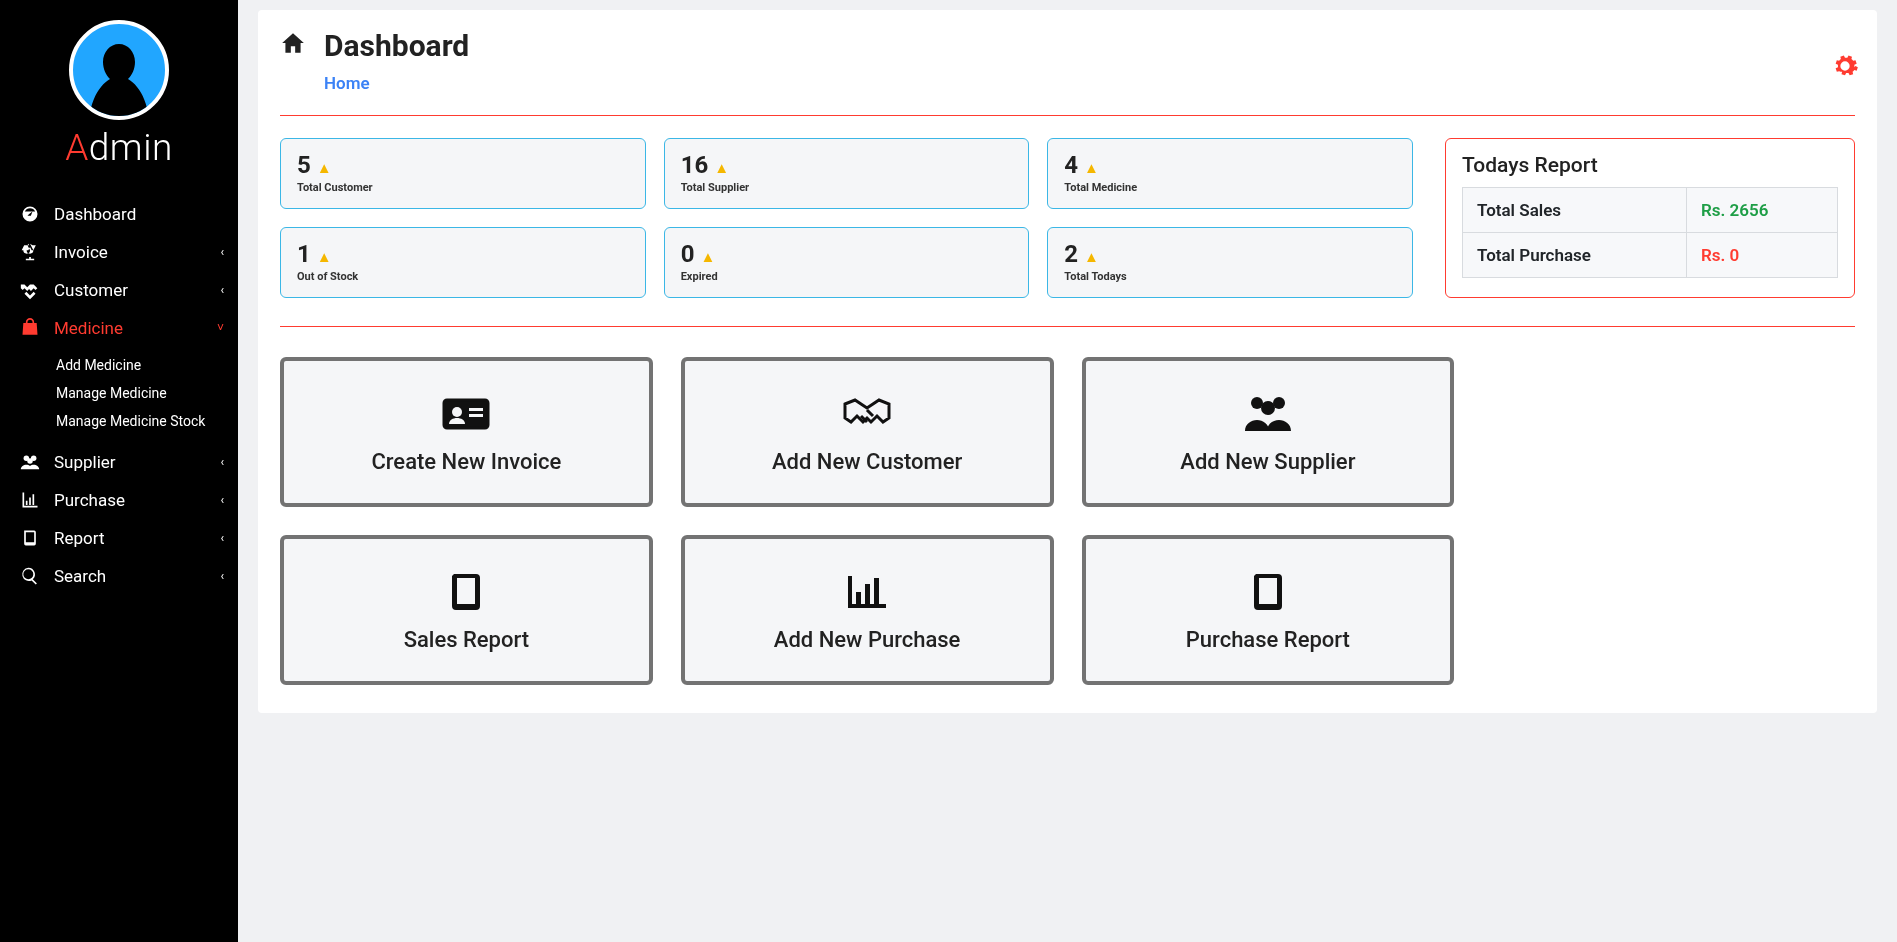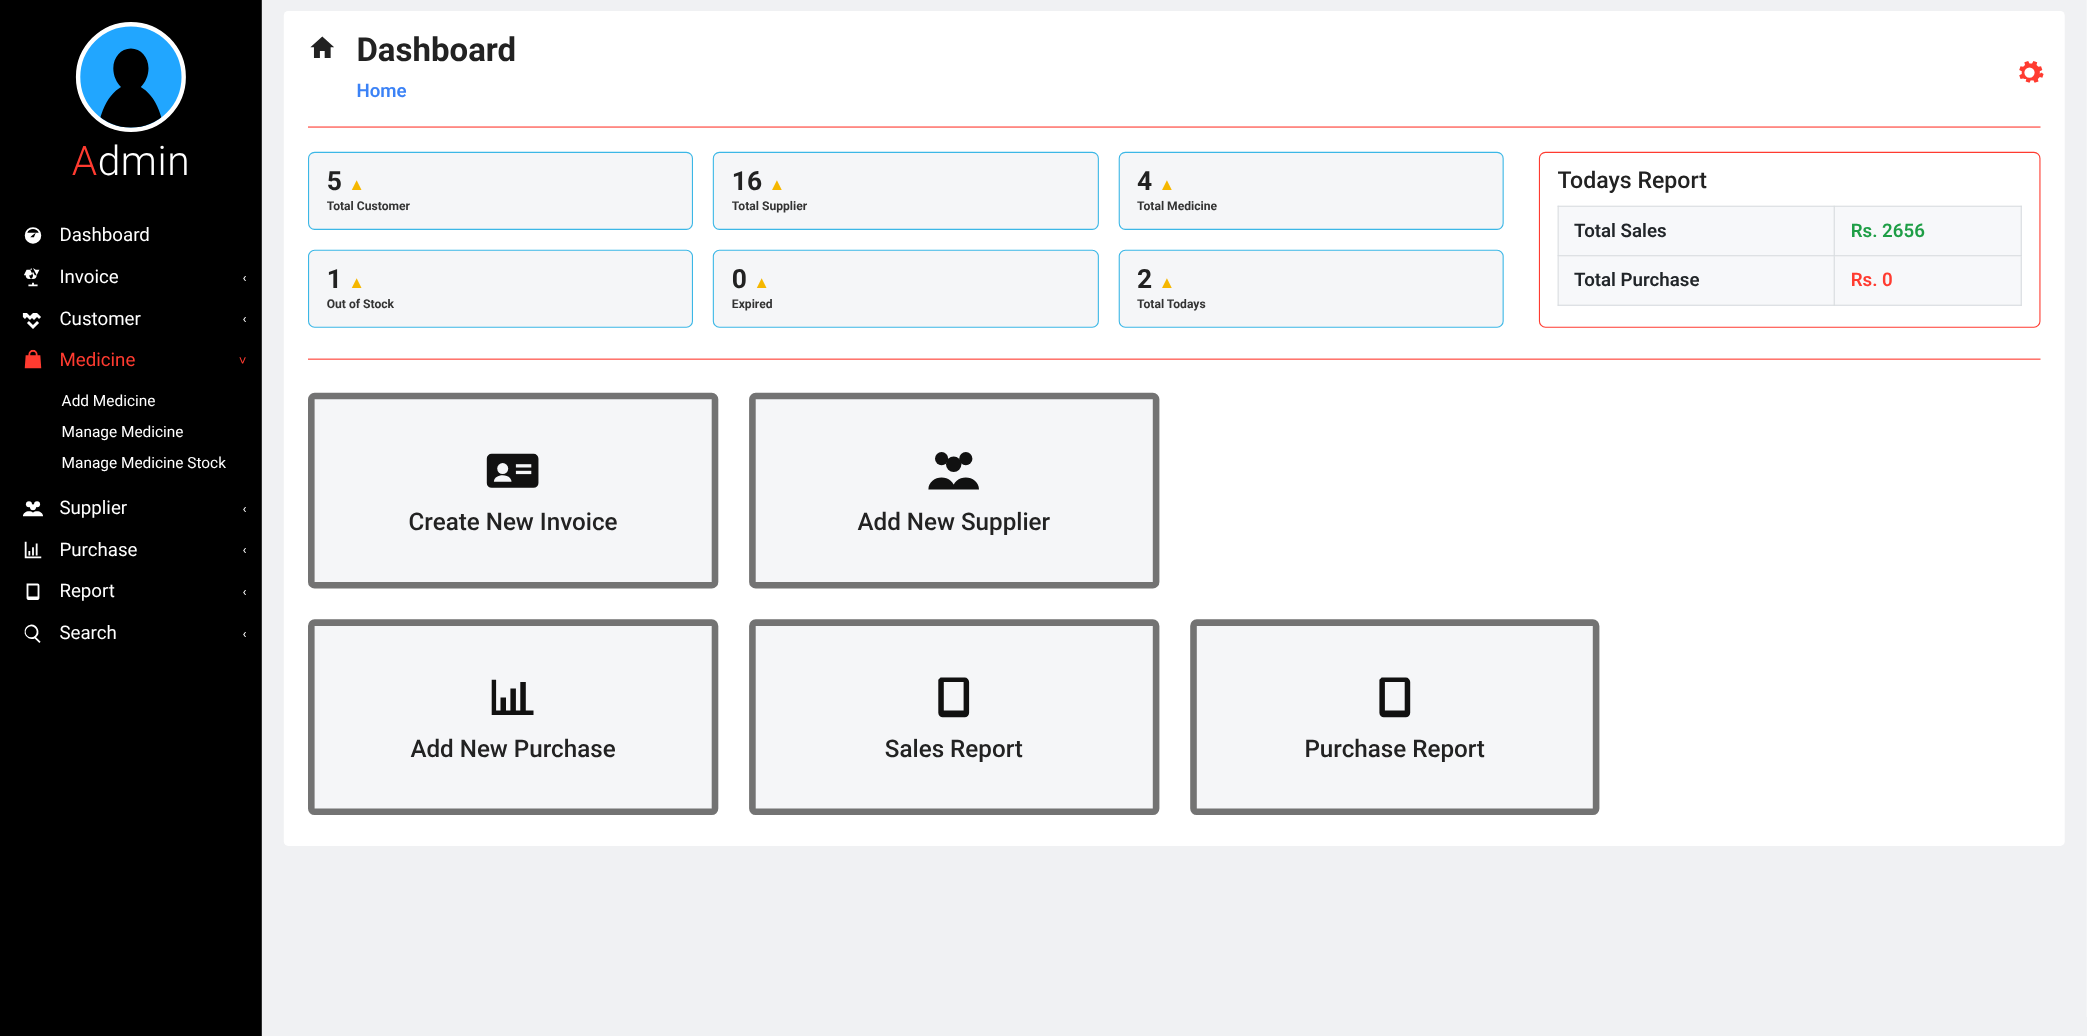--- a/index.html
+++ b/index.html
@@ -35,30 +35,30 @@
 
 
 .stats-row { display:flex; gap:32px; }
 .stats-left { flex:1; display:grid; grid-template-columns:repeat(3, 1fr); gap:18px; }
 .stat-card { background:#f5f6f8; border:1px solid #3bb7e6; border-radius:6px; padding:12px 16px 14px; }
 .stat-value { font-size:24px; font-weight:700; color:#222; display:flex; align-items:baseline; }
 .stat-warn { color:#f5b700; font-size:15px; margin-left:6px; vertical-align:middle; }
 .stat-label { font-size:11px; font-weight:700; color:#333; margin-top:2px; }
 
 
-.report-card { width:456px; border:1px solid #ff3b30; border-radius:6px; padding:14px 16px 18px; background:#fff; }
+.report-card { width:410px; border:1px solid #ff3b30; border-radius:6px; padding:14px 16px 18px; background:#fff; }
 .report-title { font-size:21px; font-weight:500; color:#222; margin-bottom:10px; }
 .report-table { width:100%; border-collapse:collapse; }
 .report-table td { border:1px solid #d8dbdf; padding:12px 14px; font-size:17px; font-weight:600; background:#f7f8fa; }
 .report-table td.val-green { color:#1e9e46; }
 .report-table td.val-red  { color:#ff3b30; }
 
 
 .actions-grid { display:grid; grid-template-columns:repeat(4, 1fr); gap:28px; }
-.action-tile { background:#f5f6f8; border:6px solid #737373; border-radius:6px; height:178px; display:flex; flex-direction:column; align-items:center; justify-content:center; cursor:pointer; }
+.action-tile { background:#f5f6f8; border:4px solid #737373; border-radius:6px; height:150px; display:flex; flex-direction:column; align-items:center; justify-content:center; cursor:pointer; }
 .action-tile .tile-icon { height:46px; display:flex; align-items:center; justify-content:center; margin-bottom:12px; }
 .action-label { font-size:22px; font-weight:500; color:#222; }
 
 .actions-grid2 { display:grid; grid-template-columns:repeat(4, 1fr); gap:28px; margin-top:28px; }
 .actions-grid2 .spacer { visibility:hidden; }
 
 svg { display:block; }
 </style>
 </head>
 <body>
@@ -263,52 +263,61 @@
                 <circle cx="15" cy="18" r="5" fill="#f5f6f8"></circle>
                 <path d="M7 30c0-4 4-6 8-6s8 2 8 6" fill="#f5f6f8"></path>
                 <rect x="27" y="14" width="14" height="3" fill="#f5f6f8"></rect>
                 <rect x="27" y="20" width="14" height="3" fill="#f5f6f8"></rect>
               </svg>
           </span>
           <div class="action-label">Create New Invoice</div>
         </div>
         <div class="action-tile">
           <span class="tile-icon">
+            <svg width="56" height="40" viewBox="0 0 56 40" fill="none" stroke="#111" stroke-width="3">
+                <path d="M6 10l10-4 12 8 12-8 10 4v14l-6 4-6-6-6 6-4-4-4 4-6-6-6 6-6-4z"></path>
+                <path d="M22 22l6 6M28 16l6 6"></path>
+              </svg>
+          </span>
+          <div class="action-label">Add New Customer</div>
+        </div>
+        <div class="action-tile">
+          <span class="tile-icon">
             <svg width="54" height="42" viewBox="0 0 54 42" fill="#111">
                 <circle cx="16" cy="10" r="6"></circle>
                 <circle cx="38" cy="10" r="6"></circle>
                 <circle cx="27" cy="15" r="7"></circle>
                 <path d="M4 38c0-7 6-11 12-11s12 4 12 11H4zm22 0c0-7 6-11 12-11s12 4 12 11H26z"></path>
               </svg>
           </span>
           <div class="action-label">Add New Supplier</div>
         </div>
       </div>
 
       <div class="actions-grid2">
         <div class="action-tile">
           <span class="tile-icon">
-            <svg width="46" height="40" viewBox="0 0 46 40" fill="#111">
-                <path d="M4 4v32h38v-4H8V4H4zm8 16h5v12h-5zm9-8h5v20h-5zm9-6h5v26h-5z"></path>
-              </svg>
-          </span>
-          <div class="action-label">Add New Purchase</div>
-        </div>
-        <div class="action-tile">
-          <span class="tile-icon">
             <svg width="40" height="44" viewBox="0 0 40 44" fill="#111">
                 <path d="M8 4h22a4 4 0 014 4v28a4 4 0 01-4 4H10a4 4 0 01-4-4V6l2-2zm3 4v26h18V8H11z"></path>
                 <rect x="14" y="12" width="12" height="3" fill="#f5f6f8"></rect>
                 <rect x="14" y="18" width="12" height="3" fill="#f5f6f8"></rect>
               </svg>
           </span>
           <div class="action-label">Sales Report</div>
         </div>
         <div class="action-tile">
           <span class="tile-icon">
+            <svg width="46" height="40" viewBox="0 0 46 40" fill="#111">
+                <path d="M4 4v32h38v-4H8V4H4zm8 16h5v12h-5zm9-8h5v20h-5zm9-6h5v26h-5z"></path>
+              </svg>
+          </span>
+          <div class="action-label">Add New Purchase</div>
+        </div>
+        <div class="action-tile">
+          <span class="tile-icon">
             <svg width="40" height="44" viewBox="0 0 40 44" fill="#111">
                 <path d="M8 4h22a4 4 0 014 4v28a4 4 0 01-4 4H10a4 4 0 01-4-4V6l2-2zm3 4v26h18V8H11z"></path>
                 <rect x="14" y="12" width="12" height="3" fill="#f5f6f8"></rect>
                 <rect x="14" y="18" width="12" height="3" fill="#f5f6f8"></rect>
               </svg>
           </span>
           <div class="action-label">Purchase Report</div>
         </div>
         <div class="action-tile spacer"></div>
       </div>

